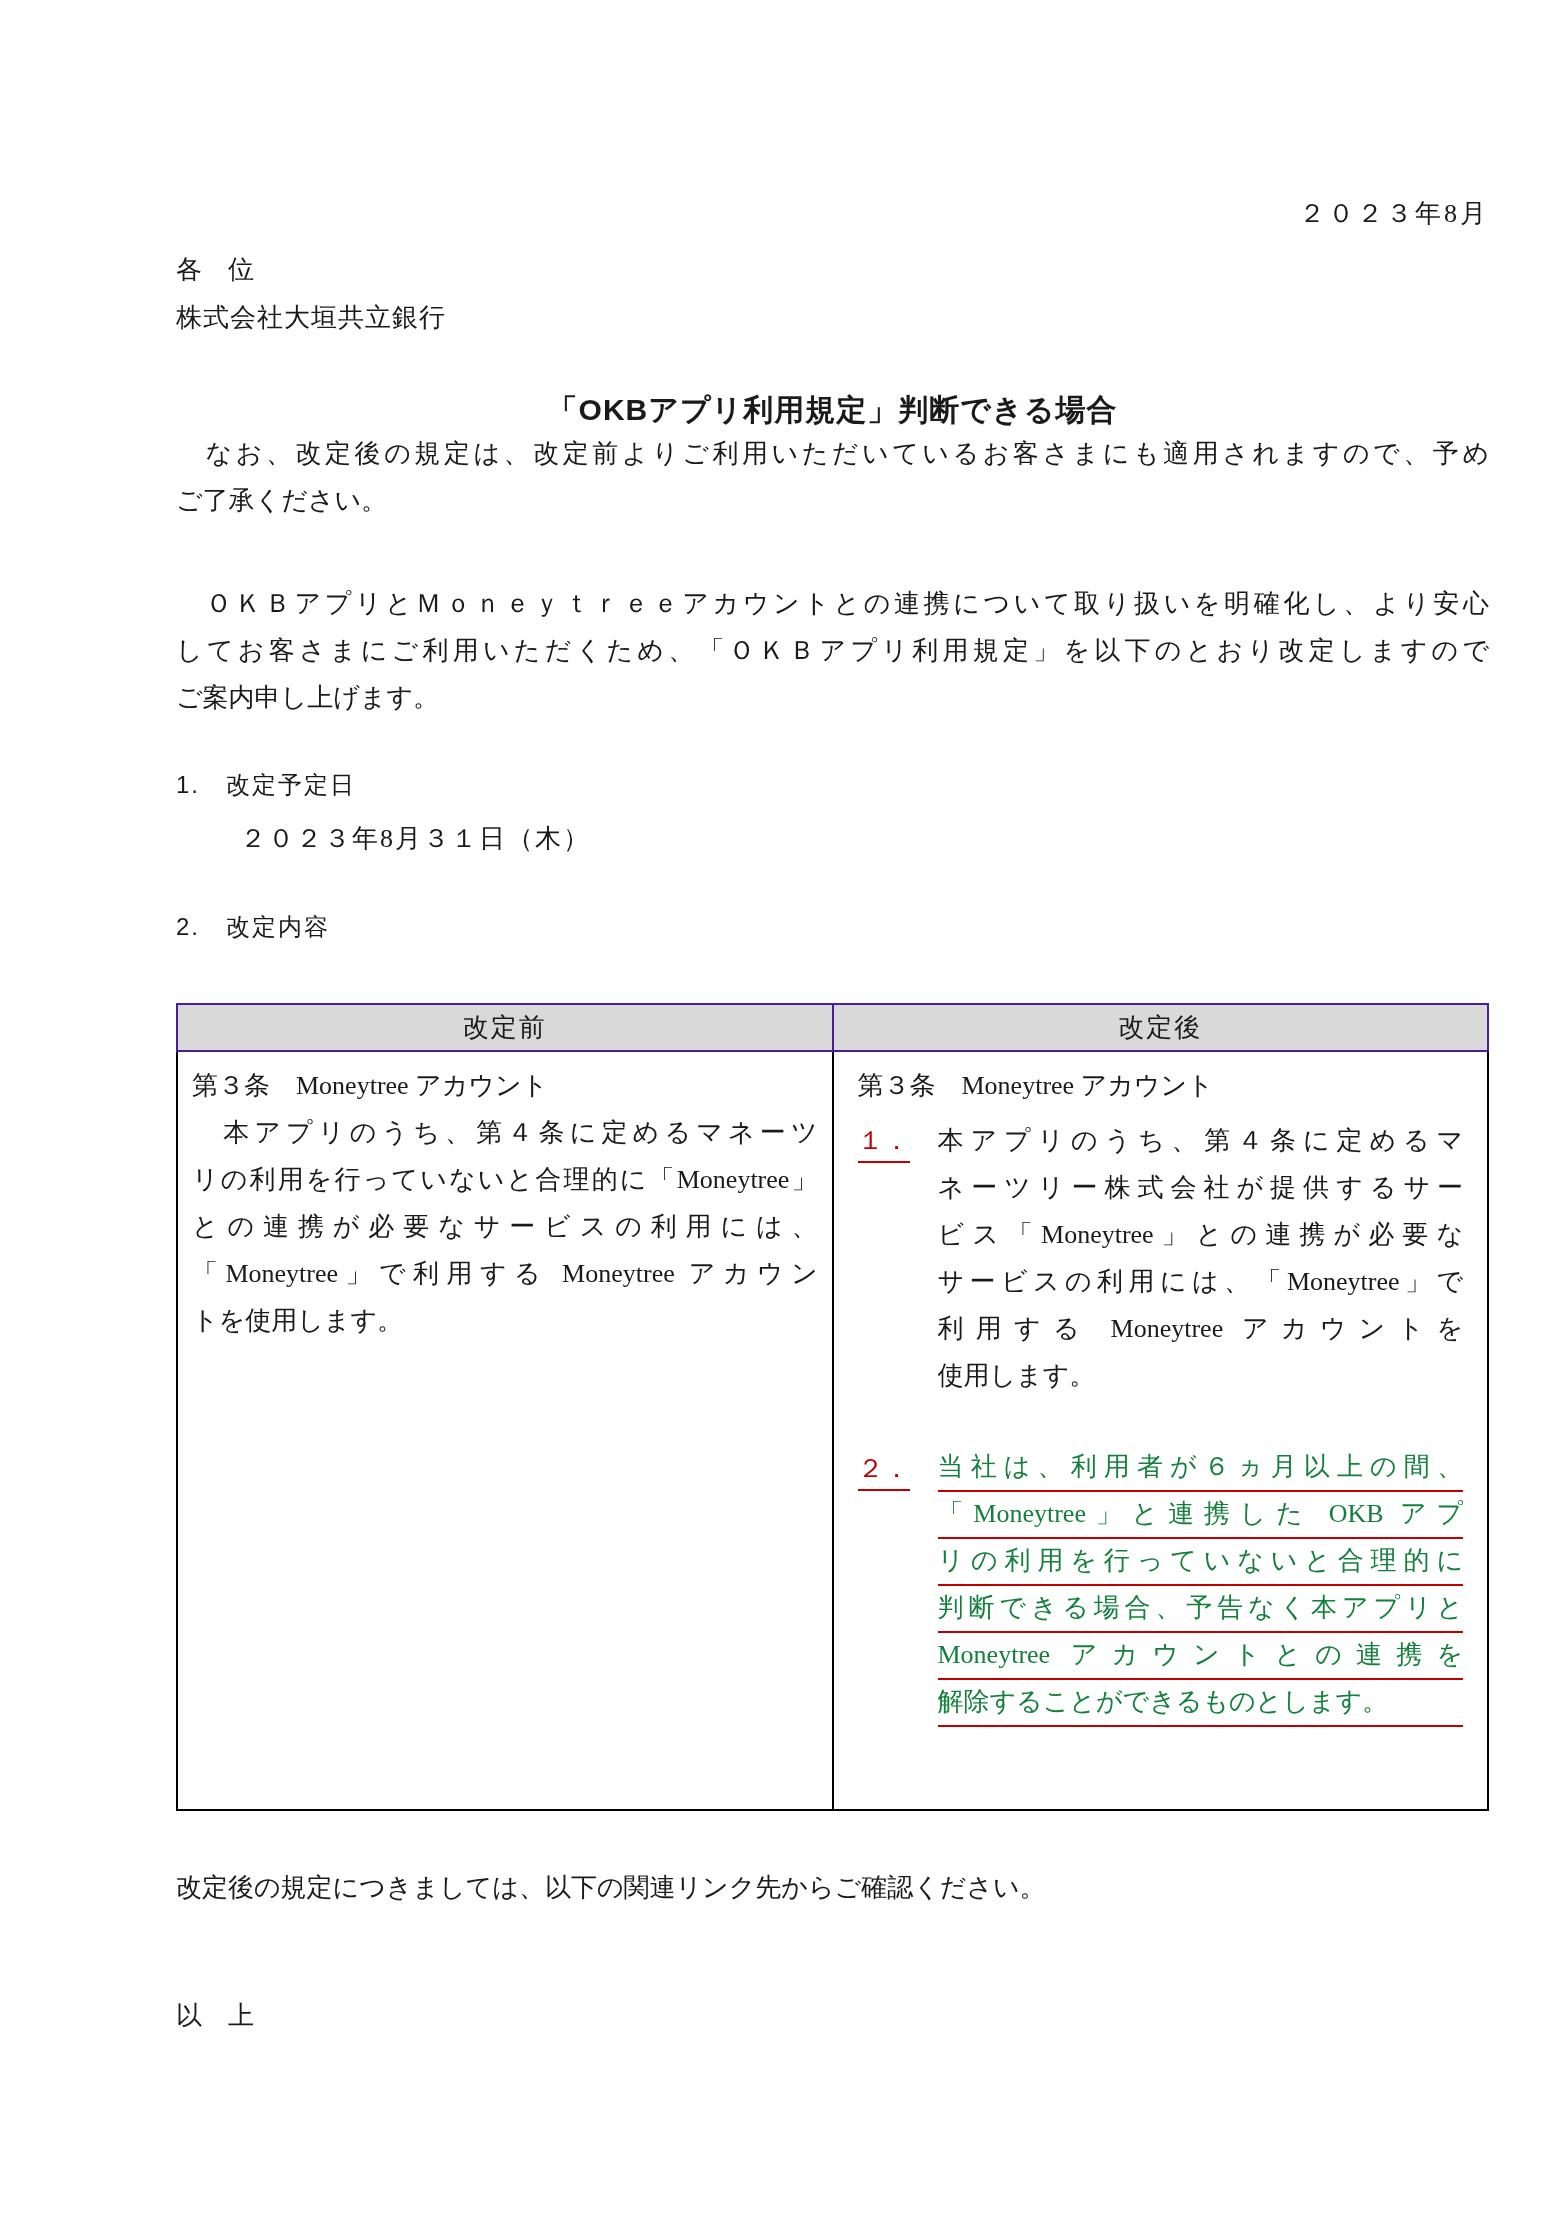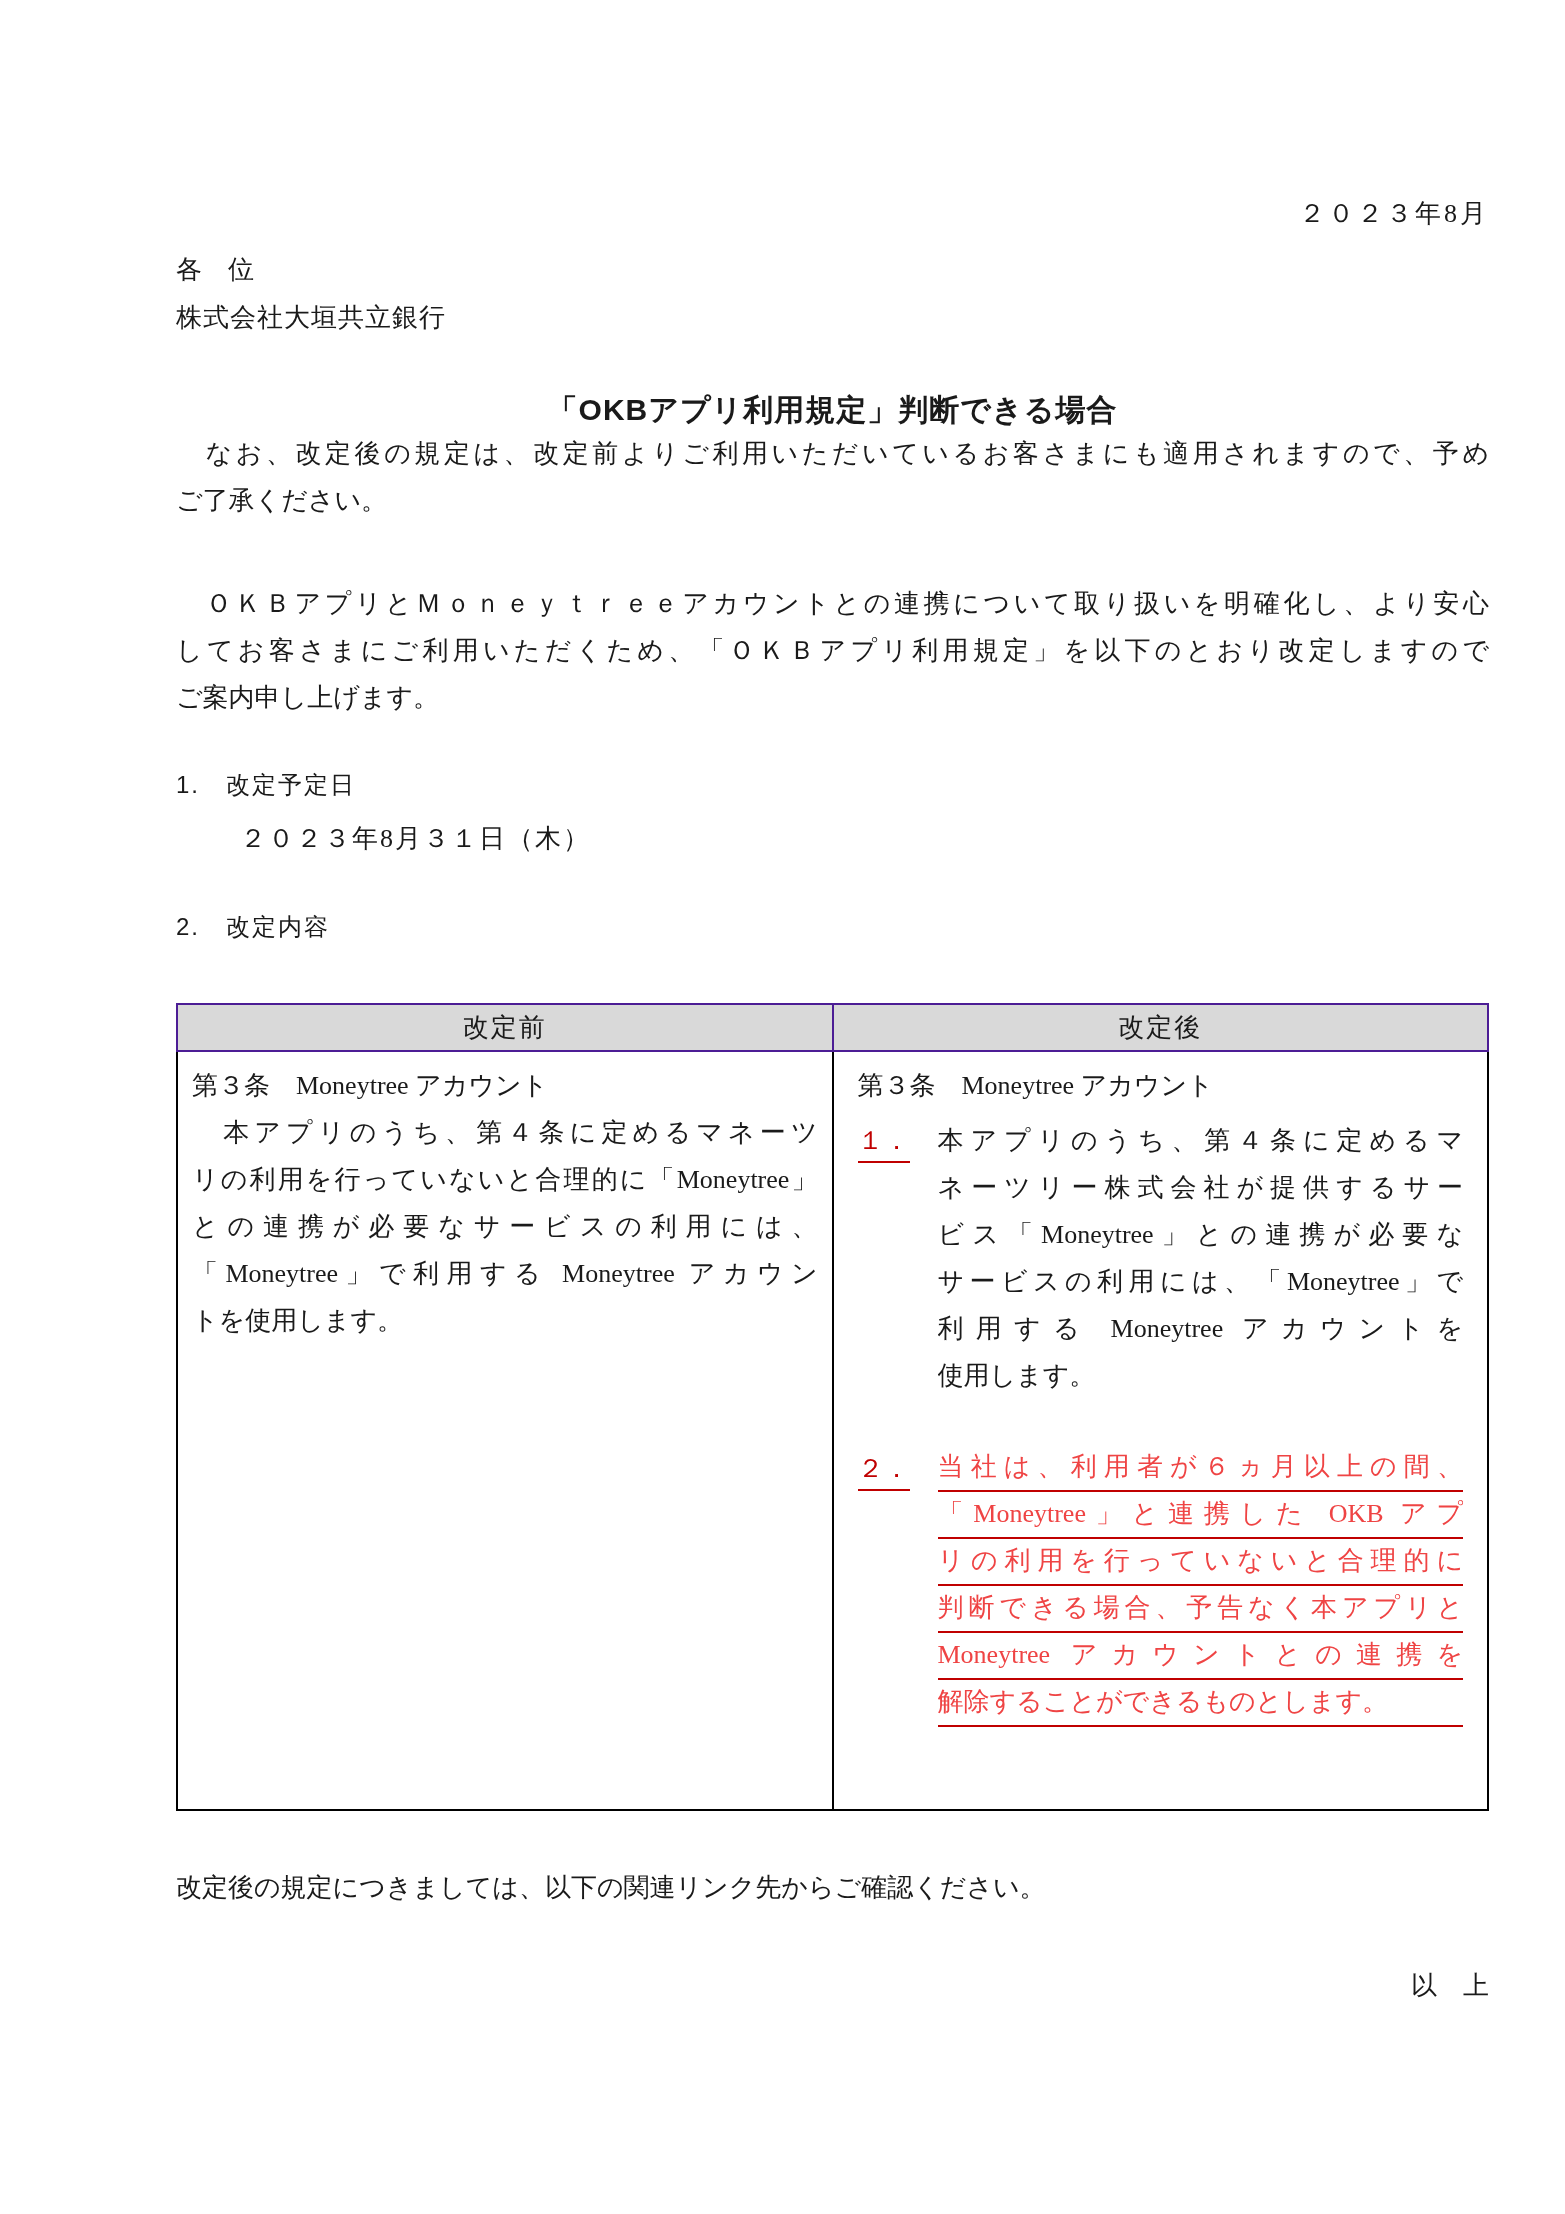--- a/index.html
+++ b/index.html
@@ -38,24 +38,24 @@
   .rev-table td { border:2px solid #000000; vertical-align:top; height:759px; }
   .cell-before { padding:10px 14px 0 14px; }
   .cell-after  { padding:10px 24px 0 24px; }
   .article { height:47px; line-height:47px; white-space:nowrap; overflow:hidden; }
   .item { display:flex; margin-top:8px; }
   .item--red { margin-top:46px; }
   .item-num { flex:0 0 54px; margin-right:26px; color:#c00000; height:47px; line-height:47px; }
   .item-num span { display:inline-block; padding-bottom:5px; border-bottom:2px solid #c00000; line-height:30px; }
   .item-body { flex:1; min-width:0; }
   .item--red .item-body .tline {
-    color:#ef4444; border-bottom:2px solid #c00000; height:47px; line-height:44px;
+    color:#15803d; border-bottom:2px solid #c00000; height:47px; line-height:44px;
   }
   .closing { margin-top:57px; line-height:40px; }
-  .end-mark { margin-top:58px; text-align:right; line-height:40px; }
+  .end-mark { margin-top:88px; line-height:40px; }
 </style>
 </head>
 <body>
 
 <div class="page">
 
   <div class="date-top">２０２３年8月</div>
 
   <div class="addressee">各　位</div>
 

